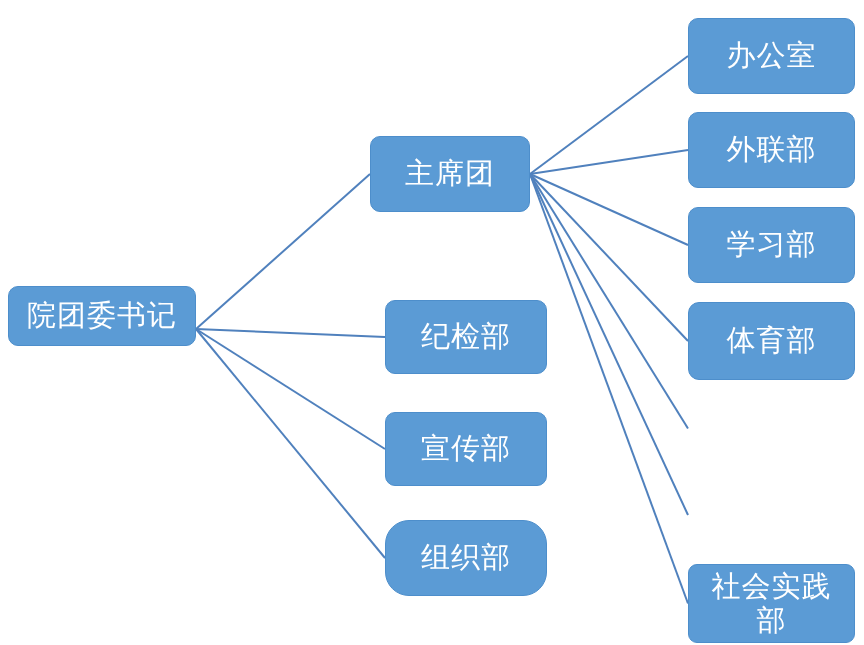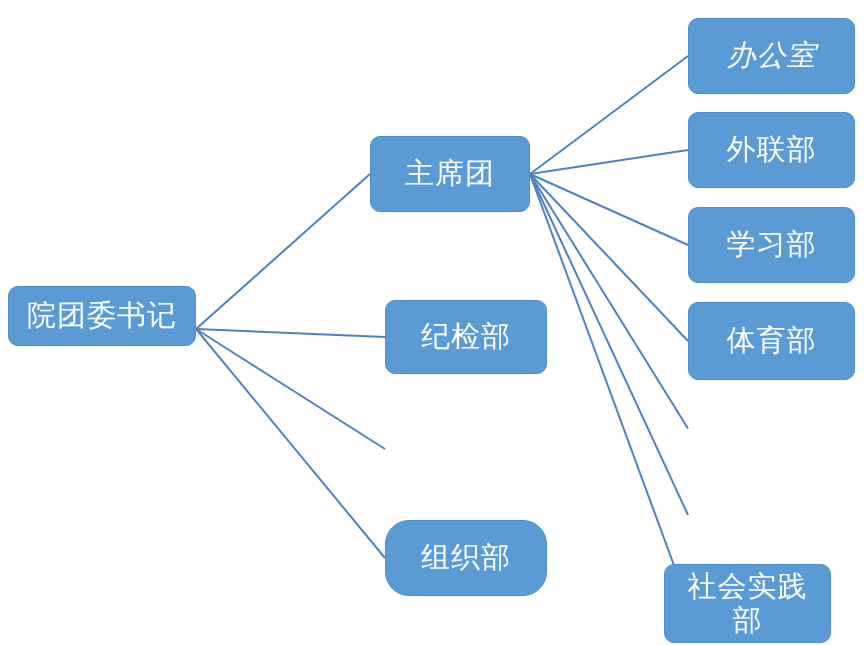--- a/index.html
+++ b/index.html
@@ -38,27 +38,27 @@
     line-height: 1.15;
     letter-spacing: 1px;
     padding: 0 8px;
   }
   
   .n-root            { left:   8px; top: 286px; width: 188px; height: 60px; }
   .n-zhuxituan       { left: 370px; top: 136px; width: 160px; height: 76px; }
   .n-jijianbu        { left: 385px; top: 300px; width: 162px; height: 74px; }
   .n-xuanchuanbu     { left: 385px; top: 412px; width: 162px; height: 74px; }
   .n-zuzhibu         { left: 385px; top: 520px; width: 162px; height: 76px; border-radius: 24px; }
-  .n-bangongshi      { left: 688px; top:  18px; width: 167px; height: 76px; font-style: italic; }
+  .n-bangongshi      { left: 688px; top:  18px; width: 167px; height: 76px; }
   .n-wailianbu       { left: 688px; top: 112px; width: 167px; height: 76px; }
   .n-xuexibu         { left: 688px; top: 207px; width: 167px; height: 76px; }
-  .n-tiyubu          { left: 688px; top: 302px; width: 167px; height: 78px; }
+  .n-tiyubu          { left: 688px; top: 302px; width: 167px; height: 78px; border-radius: 11px; }
   .n-wenyibu         { left: 688px; top: 391px; width: 167px; height: 75px; }
   .n-keyanbu         { left: 688px; top: 477px; width: 167px; height: 76px; }
-  .n-shehuishijianbu { left: 664px; top: 564px; width: 167px; height: 79px; padding: 0 13px; }
+  .n-shehuishijianbu { left: 688px; top: 564px; width: 167px; height: 79px; padding: 0 13px; border-radius: 9px; }
 </style>
 </head>
 <body>
 
 <div class="canvas">
   <svg id="edges" width="864" height="645" viewBox="0 0 864 645" xmlns="http://www.w3.org/2000/svg">
       <line x1="196" y1="329" x2="370" y2="174" stroke="#5081BD" stroke-width="2"></line>
       <line x1="196" y1="329" x2="385" y2="337" stroke="#5081BD" stroke-width="2"></line>
       <line x1="196" y1="329" x2="385" y2="449" stroke="#5081BD" stroke-width="2"></line>
       <line x1="196" y1="329" x2="385" y2="558" stroke="#5081BD" stroke-width="2"></line>
@@ -76,20 +76,23 @@
   </div>
 
   <div class="node n-zhuxituan">
     <span>主席团</span>
   </div>
 
   <div class="node n-jijianbu">
     <span>纪检部</span>
   </div>
 
+  <div class="node n-xuanchuanbu">
+    <span>宣传部</span>
+  </div>
 
   <div class="node n-zuzhibu">
     <span>组织部</span>
   </div>
 
   <div class="node n-bangongshi">
     <span>办公室</span>
   </div>
 
   <div class="node n-xuexibu">

